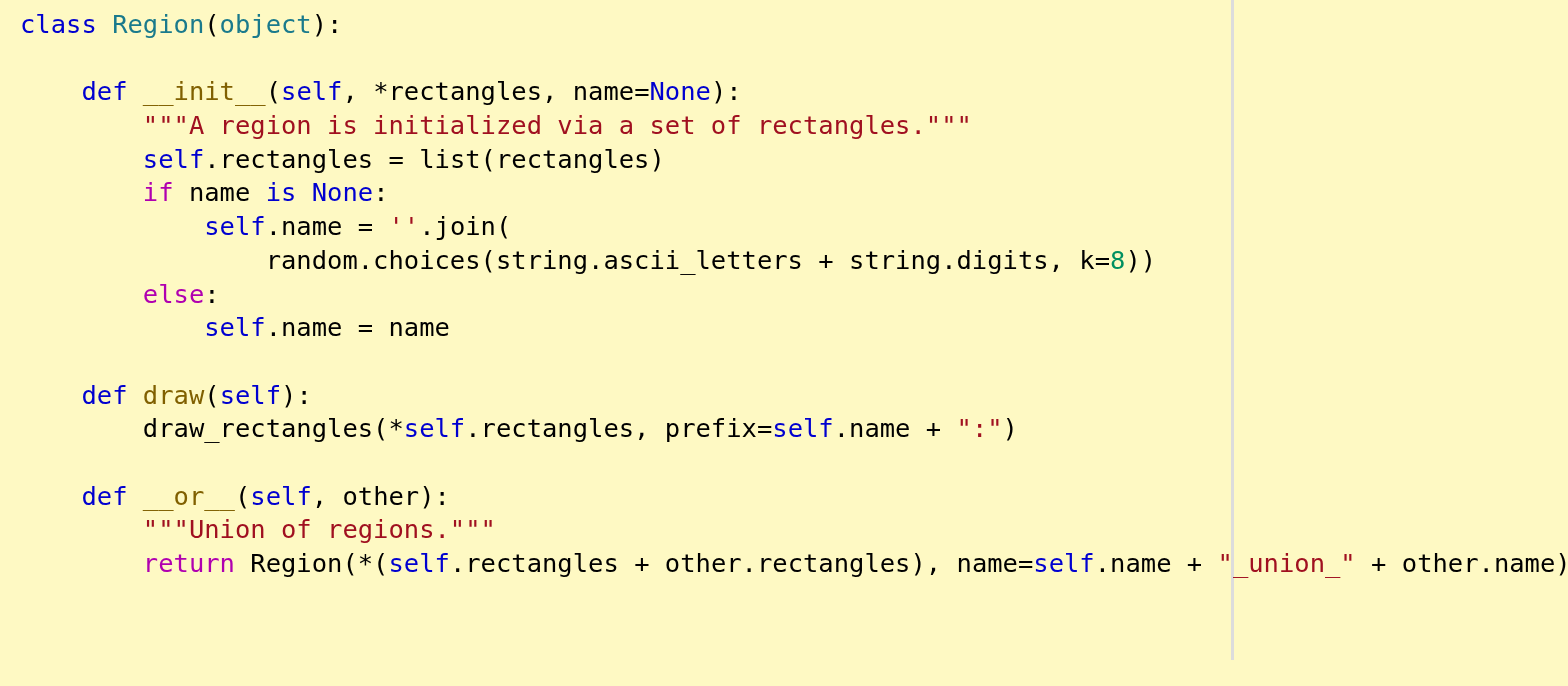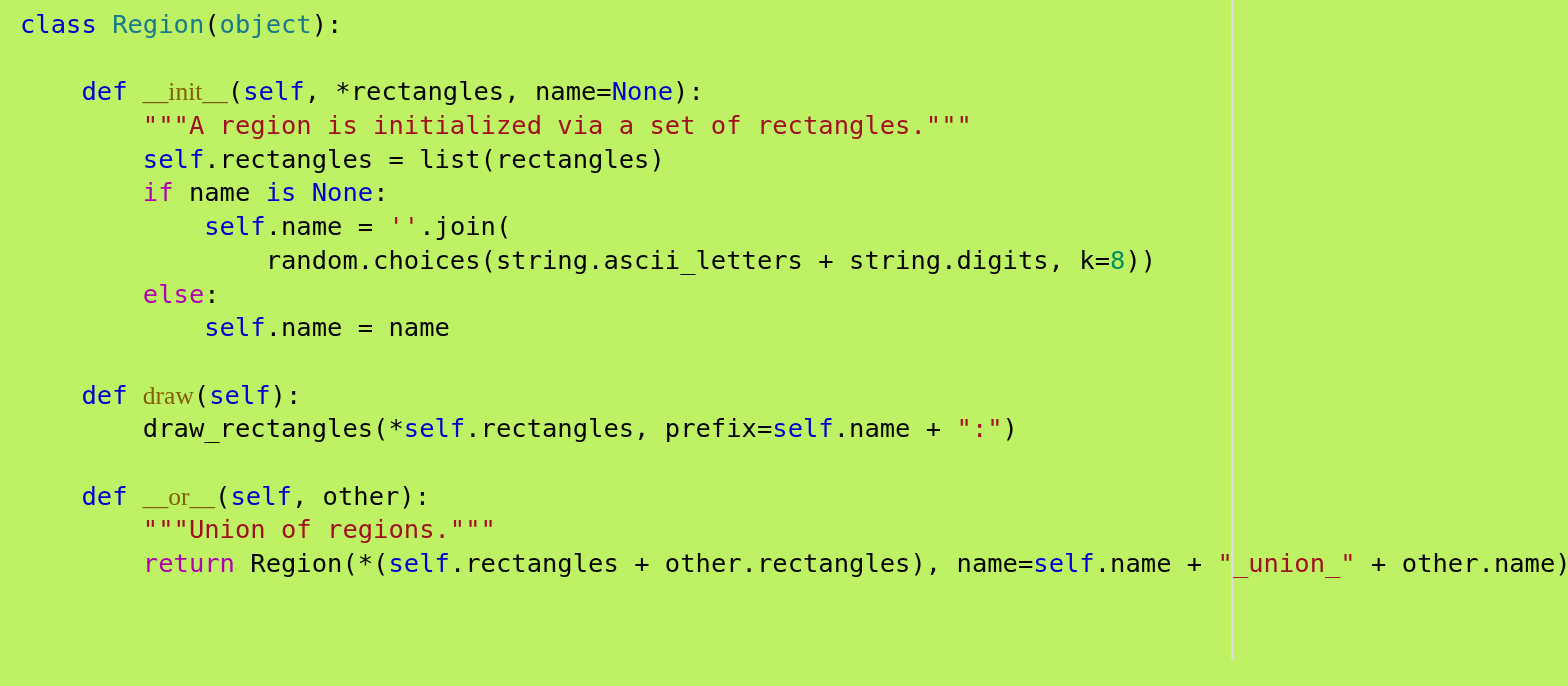--- a/index.html
+++ b/index.html
@@ -52,27 +52,27 @@
   .ln {
     display: block;
     height: 33.7px;
     white-space: pre;
   }
 
   
   .tok-kw      { color: #0000d0; }  
   .tok-kw2     { color: #b000b0; }  
   .tok-class   { color: #1a7a8c; }  
-  .tok-fn      { color: #806000; font-family: Liberation Serif, serif; }  
+  .tok-fn      { color: #806000; }  
   .tok-str     { color: #a01020; }  
   .tok-num     { color: #009060; }  
   .tok-plain   { color: #000000; }
 </style>
 </head>
 <body>
 
-<div id="code-surface" style="background: #bef264;">
+<div id="code-surface" style="background: #fef9c3;">
 
   <div id="ruler" style="background: rgb(220, 220, 220);"></div>
 
   <pre id="code-block"><code><span class="ln"><span class="tok-kw" style="color: rgb(0, 0, 208);">class</span><span class="tok-plain" style="color: rgb(0, 0, 0);"> </span><span class="tok-class" style="color: rgb(26, 122, 140);">Region</span><span class="tok-plain" style="color: rgb(0, 0, 0);">(</span><span class="tok-class" style="color: rgb(26, 122, 140);">object</span><span class="tok-plain" style="color: rgb(0, 0, 0);">):</span></span><span class="ln">&nbsp;</span><span class="ln"><span class="tok-plain" style="color: rgb(0, 0, 0);">    </span><span class="tok-kw" style="color: rgb(0, 0, 208);">def</span><span class="tok-plain" style="color: rgb(0, 0, 0);"> </span><span class="tok-fn" style="color: rgb(128, 96, 0);">__init__</span><span class="tok-plain" style="color: rgb(0, 0, 0);">(</span><span class="tok-kw" style="color: rgb(0, 0, 208);">self</span><span class="tok-plain" style="color: rgb(0, 0, 0);">, *rectangles, name=</span><span class="tok-kw" style="color: rgb(0, 0, 208);">None</span><span class="tok-plain" style="color: rgb(0, 0, 0);">):</span></span><span class="ln"><span class="tok-plain" style="color: rgb(0, 0, 0);">        </span><span class="tok-str" style="color: rgb(160, 16, 32);">"""A region is initialized via a set of rectangles."""</span></span><span class="ln"><span class="tok-plain" style="color: rgb(0, 0, 0);">        </span><span class="tok-kw" style="color: rgb(0, 0, 208);">self</span><span class="tok-plain" style="color: rgb(0, 0, 0);">.rectangles = list(rectangles)</span></span><span class="ln"><span class="tok-plain" style="color: rgb(0, 0, 0);">        </span><span class="tok-kw2" style="color: rgb(176, 0, 176);">if</span><span class="tok-plain" style="color: rgb(0, 0, 0);"> name </span><span class="tok-kw" style="color: rgb(0, 0, 208);">is</span><span class="tok-plain" style="color: rgb(0, 0, 0);"> </span><span class="tok-kw" style="color: rgb(0, 0, 208);">None</span><span class="tok-plain" style="color: rgb(0, 0, 0);">:</span></span><span class="ln"><span class="tok-plain" style="color: rgb(0, 0, 0);">            </span><span class="tok-kw" style="color: rgb(0, 0, 208);">self</span><span class="tok-plain" style="color: rgb(0, 0, 0);">.name = </span><span class="tok-str" style="color: rgb(160, 16, 32);">''</span><span class="tok-plain" style="color: rgb(0, 0, 0);">.join(</span></span><span class="ln"><span class="tok-plain" style="color: rgb(0, 0, 0);">                random.choices(string.ascii_letters + string.digits, k=</span><span class="tok-num" style="color: rgb(0, 144, 96);">8</span><span class="tok-plain" style="color: rgb(0, 0, 0);">))</span></span><span class="ln"><span class="tok-plain" style="color: rgb(0, 0, 0);">        </span><span class="tok-kw2" style="color: rgb(176, 0, 176);">else</span><span class="tok-plain" style="color: rgb(0, 0, 0);">:</span></span><span class="ln"><span class="tok-plain" style="color: rgb(0, 0, 0);">            </span><span class="tok-kw" style="color: rgb(0, 0, 208);">self</span><span class="tok-plain" style="color: rgb(0, 0, 0);">.name = name</span></span><span class="ln">&nbsp;</span><span class="ln"><span class="tok-plain" style="color: rgb(0, 0, 0);">    </span><span class="tok-kw" style="color: rgb(0, 0, 208);">def</span><span class="tok-plain" style="color: rgb(0, 0, 0);"> </span><span class="tok-fn" style="color: rgb(128, 96, 0);">draw</span><span class="tok-plain" style="color: rgb(0, 0, 0);">(</span><span class="tok-kw" style="color: rgb(0, 0, 208);">self</span><span class="tok-plain" style="color: rgb(0, 0, 0);">):</span></span><span class="ln"><span class="tok-plain" style="color: rgb(0, 0, 0);">        draw_rectangles(*</span><span class="tok-kw" style="color: rgb(0, 0, 208);">self</span><span class="tok-plain" style="color: rgb(0, 0, 0);">.rectangles, prefix=</span><span class="tok-kw" style="color: rgb(0, 0, 208);">self</span><span class="tok-plain" style="color: rgb(0, 0, 0);">.name + </span><span class="tok-str" style="color: rgb(160, 16, 32);">":"</span><span class="tok-plain" style="color: rgb(0, 0, 0);">)</span></span><span class="ln">&nbsp;</span><span class="ln"><span class="tok-plain" style="color: rgb(0, 0, 0);">    </span><span class="tok-kw" style="color: rgb(0, 0, 208);">def</span><span class="tok-plain" style="color: rgb(0, 0, 0);"> </span><span class="tok-fn" style="color: rgb(128, 96, 0);">__or__</span><span class="tok-plain" style="color: rgb(0, 0, 0);">(</span><span class="tok-kw" style="color: rgb(0, 0, 208);">self</span><span class="tok-plain" style="color: rgb(0, 0, 0);">, other):</span></span><span class="ln"><span class="tok-plain" style="color: rgb(0, 0, 0);">        </span><span class="tok-str" style="color: rgb(160, 16, 32);">"""Union of regions."""</span></span><span class="ln"><span class="tok-plain" style="color: rgb(0, 0, 0);">        </span><span class="tok-kw2" style="color: rgb(176, 0, 176);">return</span><span class="tok-plain" style="color: rgb(0, 0, 0);"> Region(*(</span><span class="tok-kw" style="color: rgb(0, 0, 208);">self</span><span class="tok-plain" style="color: rgb(0, 0, 0);">.rectangles + other.rectangles), name=</span><span class="tok-kw" style="color: rgb(0, 0, 208);">self</span><span class="tok-plain" style="color: rgb(0, 0, 0);">.name + </span><span class="tok-str" style="color: rgb(160, 16, 32);">"_union_"</span><span class="tok-plain" style="color: rgb(0, 0, 0);"> + other.name)</span></span></code></pre>
 
 </div>
 
 </body></html>

